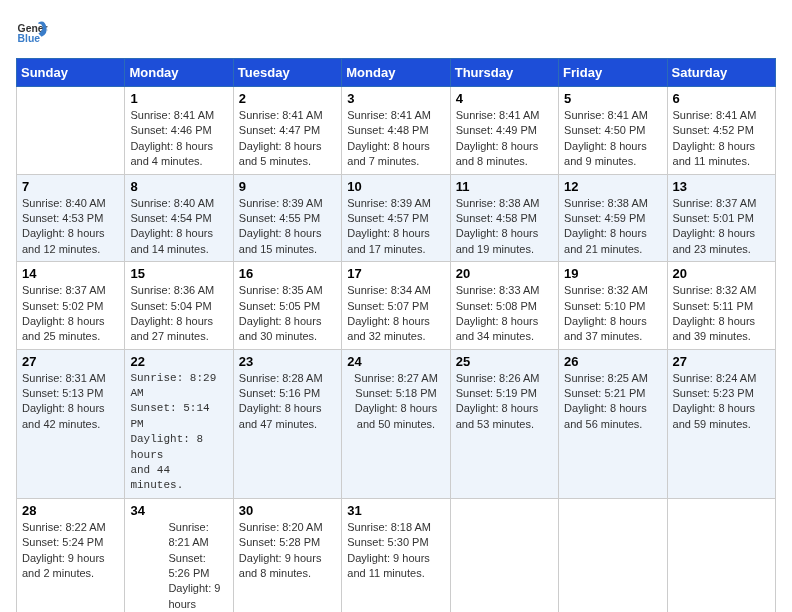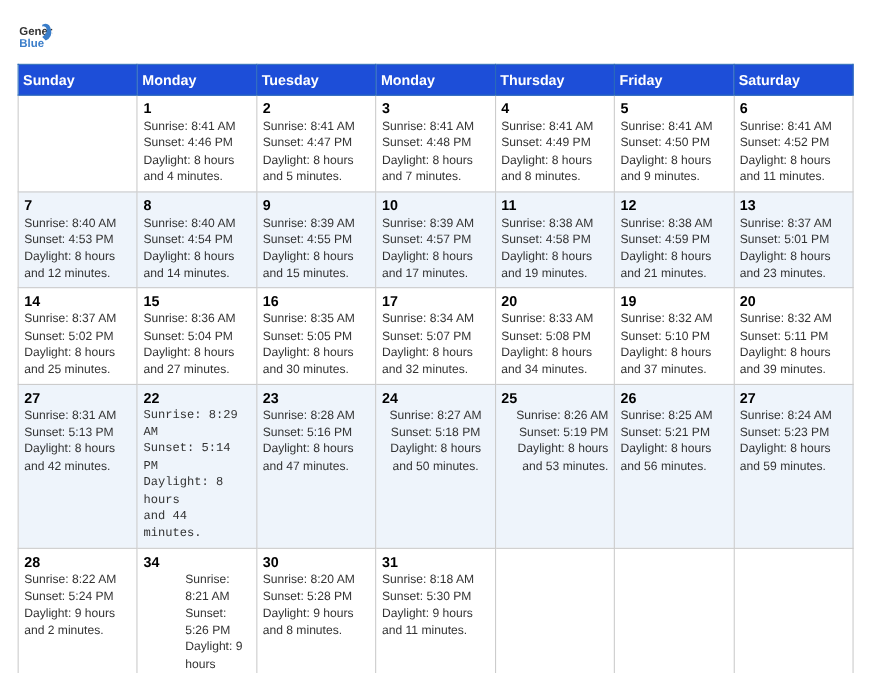--- a/index.html
+++ b/index.html
@@ -278,21 +278,21 @@
         </td>
         <td>
           <div class="day-number">24</div>
           <div class="day-info" style="white-space: pre-line; text-align: center;">Sunrise: 8:27 AM
 Sunset: 5:18 PM
 Daylight: 8 hours
 and 50 minutes.</div>
         </td>
         <td>
           <div class="day-number">25</div>
-          <div class="day-info" style="white-space: pre-line; text-align: right;">Sunrise: 8:26 AM
+          <div class="day-info" style="white-space: pre-line;">Sunrise: 8:26 AM
 Sunset: 5:19 PM
 Daylight: 8 hours
 and 53 minutes.</div>
         </td>
         <td>
           <div class="day-number">26</div>
           <div class="day-info" style="white-space: pre-line;">Sunrise: 8:25 AM
 Sunset: 5:21 PM
 Daylight: 8 hours
 and 56 minutes.</div>

